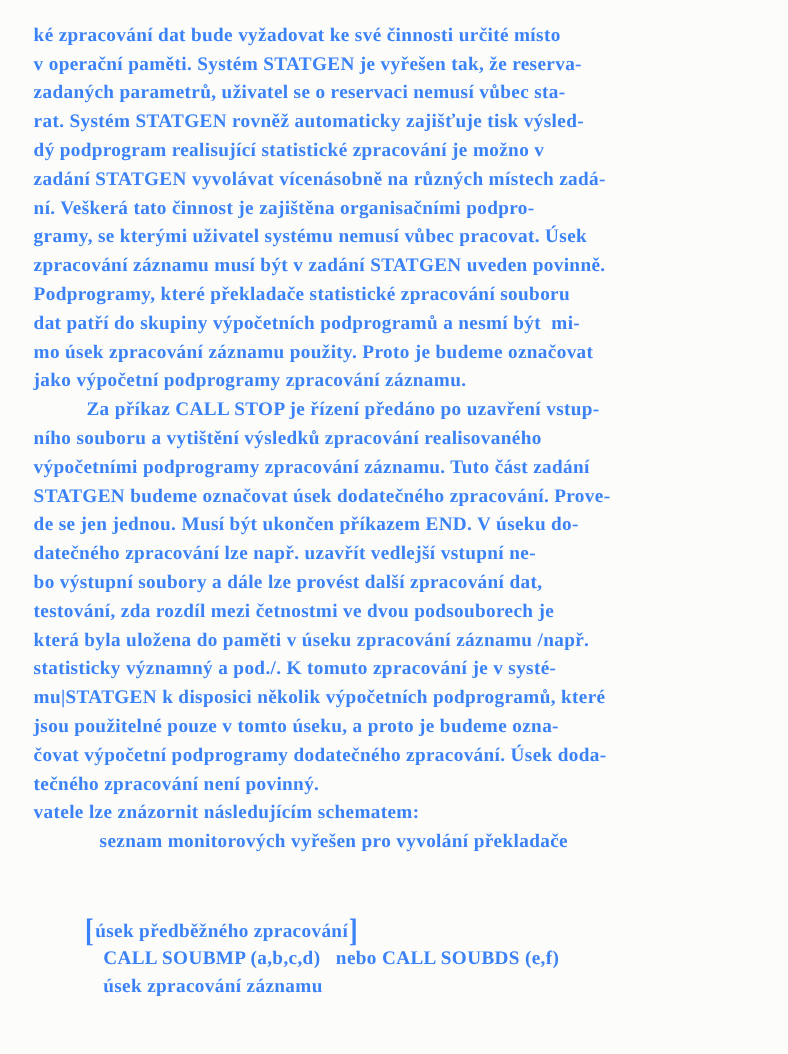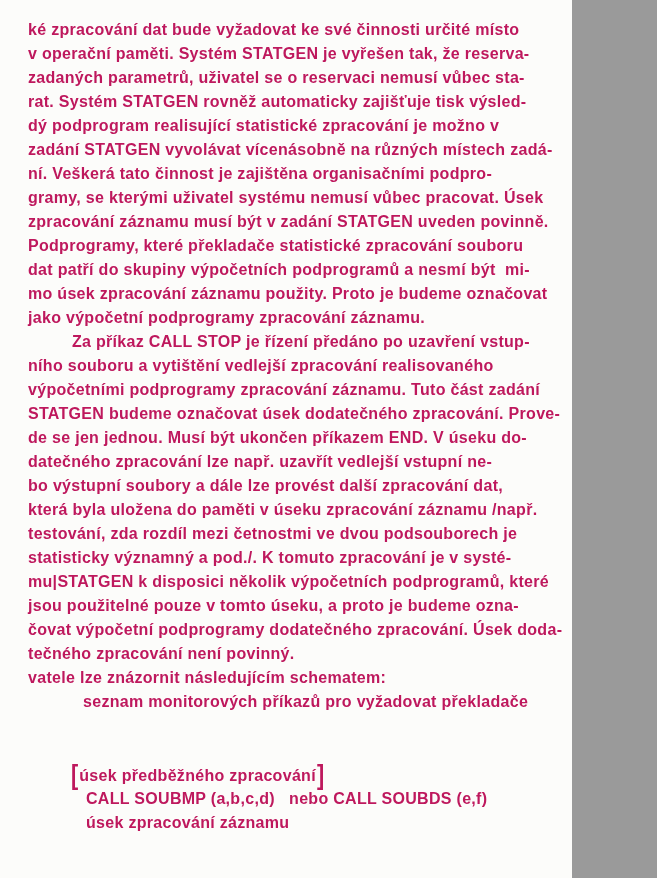--- a/index.html
+++ b/index.html
@@ -1,21 +1,21 @@
 <!DOCTYPE html>
 <html><head>
 <meta charset="utf-8">
 <style>
   html,body{margin:0;padding:0;background:#9a9a9a;}
   .page{
     position:relative;
-    width:572px;height:878px;
+    width:657px;height:878px;
     background:#fcfcfa;
-    color:#be185d;
-    font-family:Liberation Sans, sans-serif;
+    color:#3b82f6;
+    font-family:Liberation Serif, serif;
     font-weight:bold;
     font-size:16px;
     letter-spacing:0.3px;
     box-sizing:border-box;
     padding:18px 6px 0 28px;
     overflow:hidden;
   }
   .ln{
     height:24px;
     line-height:24px;
@@ -46,35 +46,35 @@
     <div class="ln">dý podprogram realisující statistické zpracování je možno v</div>
     <div class="ln">zadání STATGEN vyvolávat vícenásobně na různých místech zadá-</div>
     <div class="ln">ní. Veškerá tato činnost je zajištěna organisačními podpro-</div>
     <div class="ln">gramy, se kterými uživatel systému nemusí vůbec pracovat. Úsek</div>
     <div class="ln">zpracování záznamu musí být v zadání STATGEN uveden povinně.</div>
     <div class="ln">Podprogramy, které překladače statistické zpracování souboru</div>
     <div class="ln">dat patří do skupiny výpočetních podprogramů a nesmí být  mi-</div>
     <div class="ln">mo úsek zpracování záznamu použity. Proto je budeme označovat</div>
     <div class="ln">jako výpočetní podprogramy zpracování záznamu.</div>
     <div class="ln ind">Za příkaz CALL STOP je řízení předáno po uzavření vstup-</div>
-    <div class="ln">ního souboru a vytištění vedlejší zpracování realisovaného</div>
+    <div class="ln">ního souboru a vytištění výsledků zpracování realisovaného</div>
     <div class="ln">výpočetními podprogramy zpracování záznamu. Tuto část zadání</div>
     <div class="ln">STATGEN budeme označovat úsek dodatečného zpracování. Prove-</div>
     <div class="ln">de se jen jednou. Musí být ukončen příkazem END. V úseku do-</div>
     <div class="ln">datečného zpracování lze např. uzavřít vedlejší vstupní ne-</div>
     <div class="ln">bo výstupní soubory a dále lze provést další zpracování dat,</div>
+    <div class="ln">testování, zda rozdíl mezi četnostmi ve dvou podsouborech je</div>
     <div class="ln">která byla uložena do paměti v úseku zpracování záznamu /např.</div>
-    <div class="ln">testování, zda rozdíl mezi četnostmi ve dvou podsouborech je</div>
     <div class="ln">statisticky významný a pod./. K tomuto zpracování je v systé-</div>
     <div class="ln">mu|STATGEN k disposici několik výpočetních podprogramů, které</div>
     <div class="ln">jsou použitelné pouze v tomto úseku, a proto je budeme ozna-</div>
     <div class="ln">čovat výpočetní podprogramy dodatečného zpracování. Úsek doda-</div>
     <div class="ln">tečného zpracování není povinný.</div>
     <div class="ln">vatele lze znázornit následujícím schematem:</div>
-    <div class="ln ind2">seznam monitorových příkazů pro vyžadovat překladače</div>
+    <div class="ln ind2">seznam monitorových vyřešen pro vyvolání překladače</div>
   </div>
 
   <div class="gap"></div>
 
   <div class="schema">
     <div class="ln bracketline"><span class="br">[</span><span>úsek předběžného zpracování</span><span class="br">]</span></div>
     <div class="ln callline">CALL SOUBMP (a,b,c,d)   nebo CALL SOUBDS (e,f)</div>
     <div class="ln callline">úsek zpracování záznamu</div>
   </div>
 </div>

